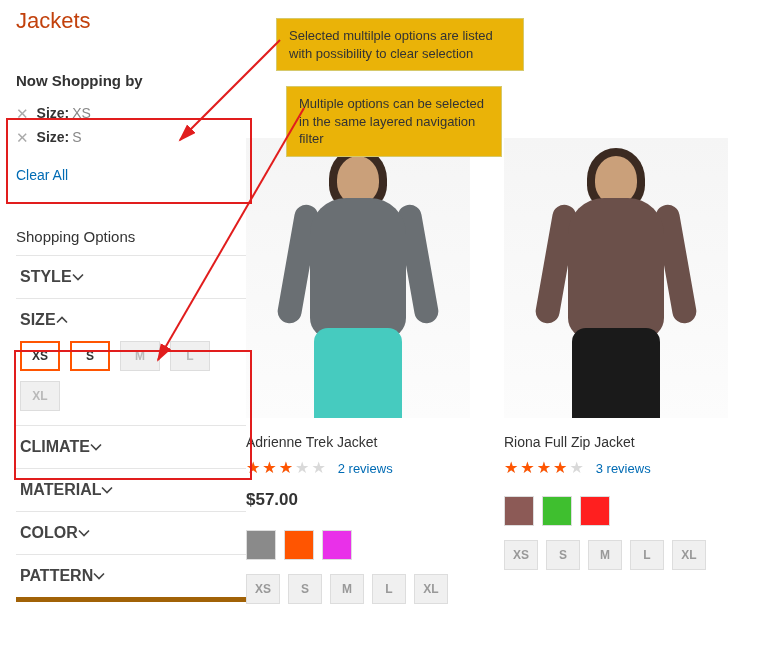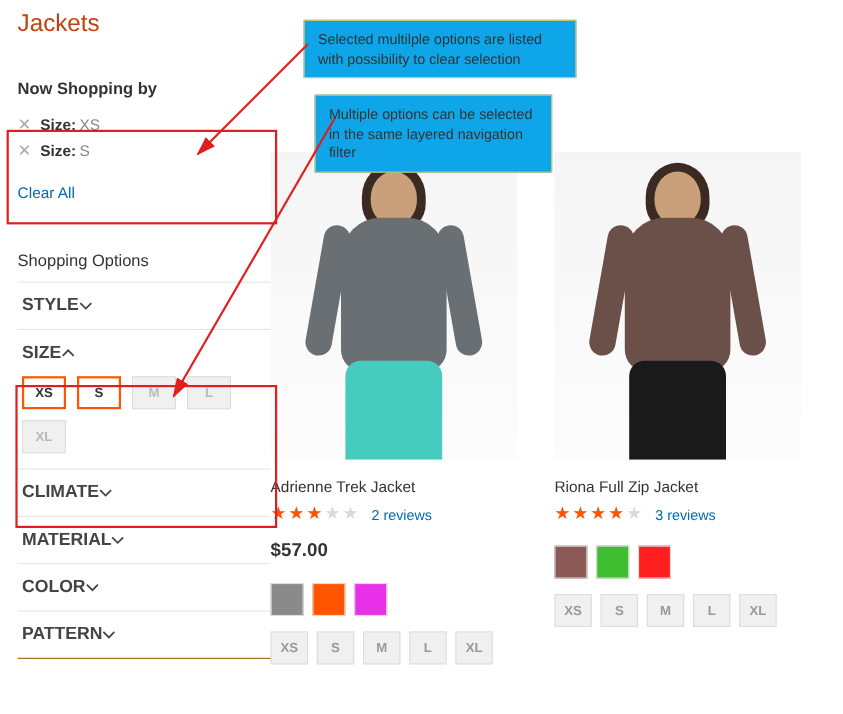--- a/index.html
+++ b/index.html
@@ -13,21 +13,21 @@
   .block-title { font-size: 15px; font-weight: 700; color: #333; margin-bottom: 16px; }
   .filter-current { padding-bottom: 6px; }
   .filter-current .item { display: flex; align-items: center; gap: 8px; font-size: 14px; color: #666; margin: 8px 0; }
   .filter-current .remove-x { font-size: 15px; color: #aaa; cursor: pointer; line-height: 1; }
   .filter-current .flabel { color: #333; font-weight: 700; }
   .filter-current .fval { color: #888; margin-left: 3px; }
   .clear-all { color: #006bb4; font-size: 14px; margin-top: 14px; display: inline-block; cursor: pointer; }
 
   .options-title { font-size: 15px; font-weight: 400; margin: 38px 0 10px 0; }
   .filter-row { border-top: 1px solid #e5e5e5; }
-  .filter-row:last-child { border-bottom: 1px solid #a16207; }
+  .filter-row:last-child { border-bottom: 5px solid #a16207; }
   .filter-head { display: flex; justify-content: flex-start; align-items: center; padding: 12px 4px; cursor: pointer; text-transform: uppercase; font-size: 16px; font-weight: 600; color: #444; }
   .chev { width: 12px; height: 12px; }
   .chev svg { width: 12px; height: 12px; display: block; }
   .filter-body { padding: 0 4px 14px 4px; }
 
   .swatches { display: flex; flex-wrap: wrap; gap: 10px; }
   .swatch-text { min-width: 40px; height: 30px; border: 1px solid #ddd; background: #f0f0f0; color: #b9b9b9; font-size: 12px; font-weight: 700; display: flex; align-items: center; justify-content: center; cursor: pointer; }
   .swatch-text.sel { border: 2px solid #ff5501; background: #fff; color: #333; }
 
   .product { width: 224px; }
@@ -38,21 +38,21 @@
   .stars .fill { position: absolute; top: 0; left: 0; overflow: hidden; color: #ff5501; white-space: nowrap; }
   .reviews-link { color: #006bb4; font-size: 13px; }
   .price { font-size: 17px; font-weight: 700; margin-top: 14px; }
   .color-sw { display: flex; gap: 8px; margin-top: 20px; }
   .color-sw .c { width: 30px; height: 30px; border: 1px solid #ddd; cursor: pointer; }
   .size-sw { display: flex; gap: 8px; margin-top: 14px; }
   .size-sw .s { width: 34px; height: 30px; border: 1px solid #ddd; background: #f0f0f0; color: #999; font-size: 12px; font-weight: 700; display: flex; align-items: center; justify-content: center; cursor: pointer; }
 
   
   .anno-box { position: absolute; border: 2px solid #e11d1d; pointer-events: none; }
-  .callout { position: absolute; background: #0ea5e9; border: 1px solid #d6c96b; padding: 8px 12px; font-size: 13px; color: #333; line-height: 1.35; max-width: 260px; }
+  .callout { position: absolute; background: #eab308; border: 1px solid #d6c96b; padding: 8px 12px; font-size: 13px; color: #333; line-height: 1.35; max-width: 260px; }
   svg.arrow { position: absolute; overflow: visible; pointer-events: none; }
   .arrow line { stroke: #e11d1d; stroke-width: 2; }
   .arrow polygon { fill: #e11d1d; }
 
   
   .fig { position: relative; width: 160px; height: 270px; }
   .fig .head { position: absolute; top: 8px; left: 50%; transform: translateX(-50%); width: 42px; height: 48px; border-radius: 50% 50% 45% 45%; }
   .fig .hair { position: absolute; top: 0; left: 50%; transform: translateX(-50%); width: 58px; height: 62px; border-radius: 50% 50% 40% 40%; background: #3b2a21; }
   .fig .torso { position: absolute; top: 50px; left: 50%; transform: translateX(-50%); width: 96px; height: 140px; border-radius: 36px 36px 20px 20px; }
   .fig .arm { position: absolute; width: 24px; height: 120px; border-radius: 14px; top: 56px; }

